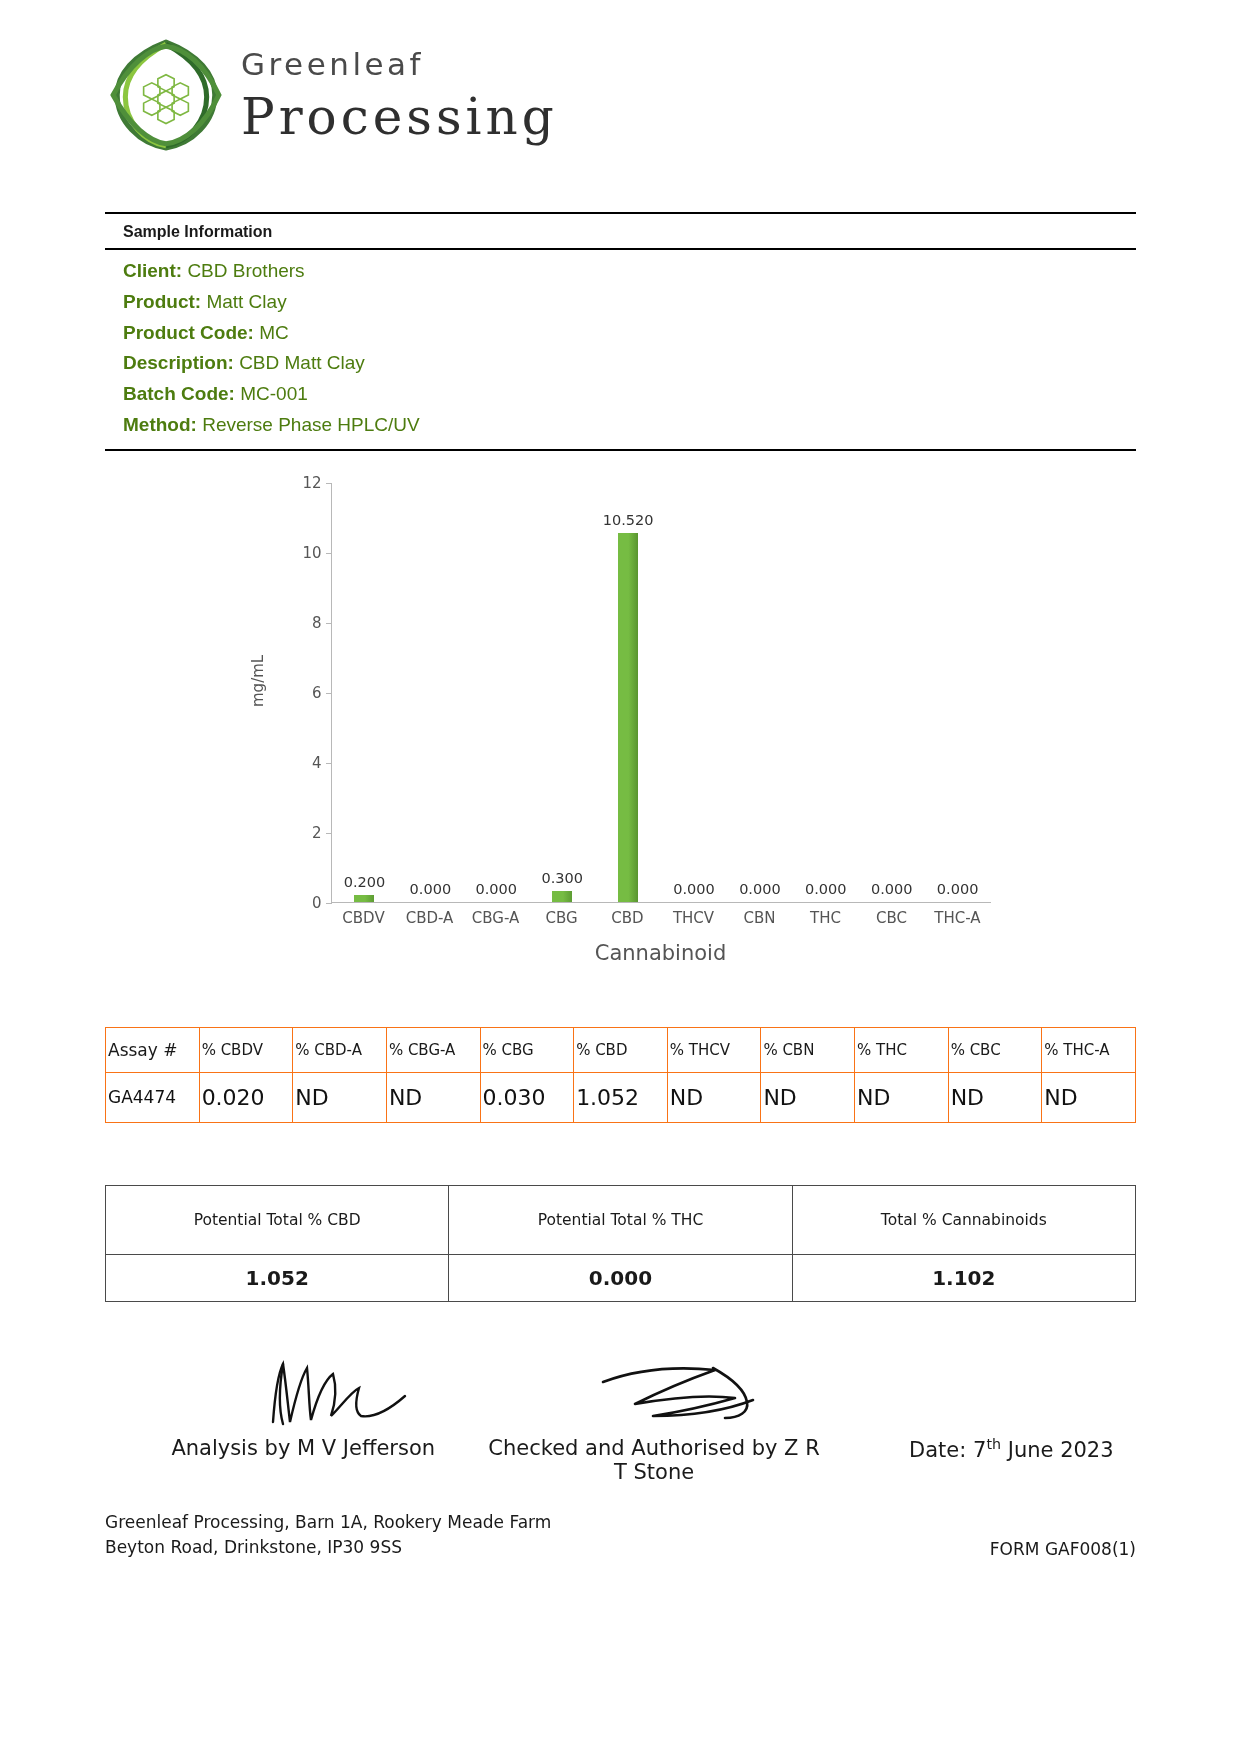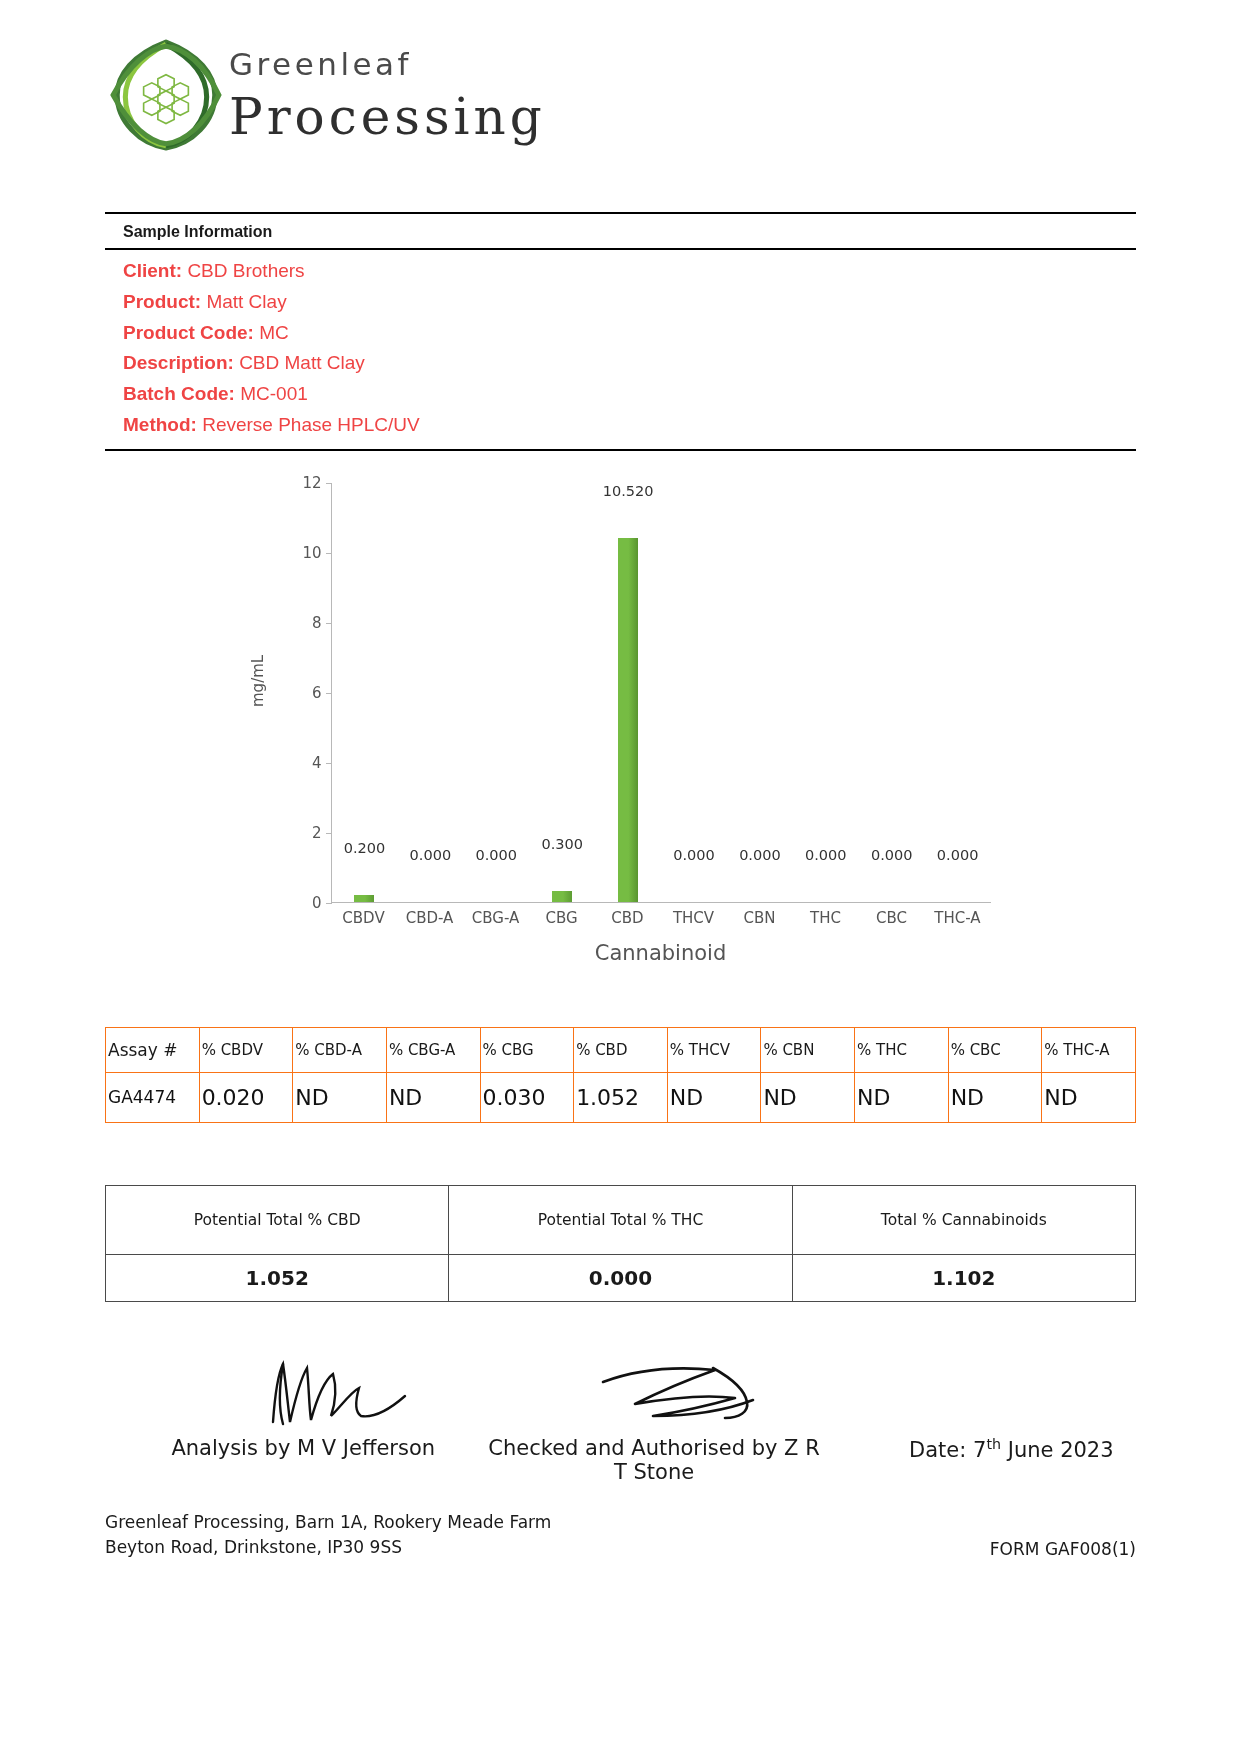--- a/index.html
+++ b/index.html
@@ -26,21 +26,21 @@
   
   .header {
     display: flex;
     align-items: flex-start;
     padding-top: 34px;
     height: 160px;
   }
   .logo-block {
     display: flex;
     align-items: center;
-    gap: 2px;
+    gap: 14px;
   }
   .logo-mark {
     width: 122px;
     height: 122px;
     flex: none;
   }
   .logo-text {
     display: flex;
     flex-direction: column;
     justify-content: center;
@@ -83,21 +83,21 @@
     font-weight: bold;
     padding: 9px 0 7px 18px;
     border-bottom: 2px solid #000;
   }
   .sample-rows {
     padding: 6px 0 8px 18px;
   }
   .sample-row {
     font-size: 19px;
     line-height: 1.62;
-    color: #ef4444;
+    color: #4d7c0f;
   }
   .sample-row b {
     font-weight: bold;
   }
   sup { font-size: 0.68em; vertical-align: super; }
 
   
   .chart-area {
     position: relative;
     height: 540px;
@@ -155,21 +155,20 @@
     align-items: flex-end;
   }
   .bar-slot {
     flex: 1 1 0;
     display: flex;
     flex-direction: column;
     align-items: center;
     justify-content: flex-end;
     height: 100%;
     position: relative;
-    gap: 34px;
   }
   .bar-value {
     font-size: 14.5px;
     color: #333;
     font-family: "DejaVu Sans", sans-serif;
     margin-bottom: 5px;
     white-space: nowrap;
   }
   .bar {
     width: 20px;

